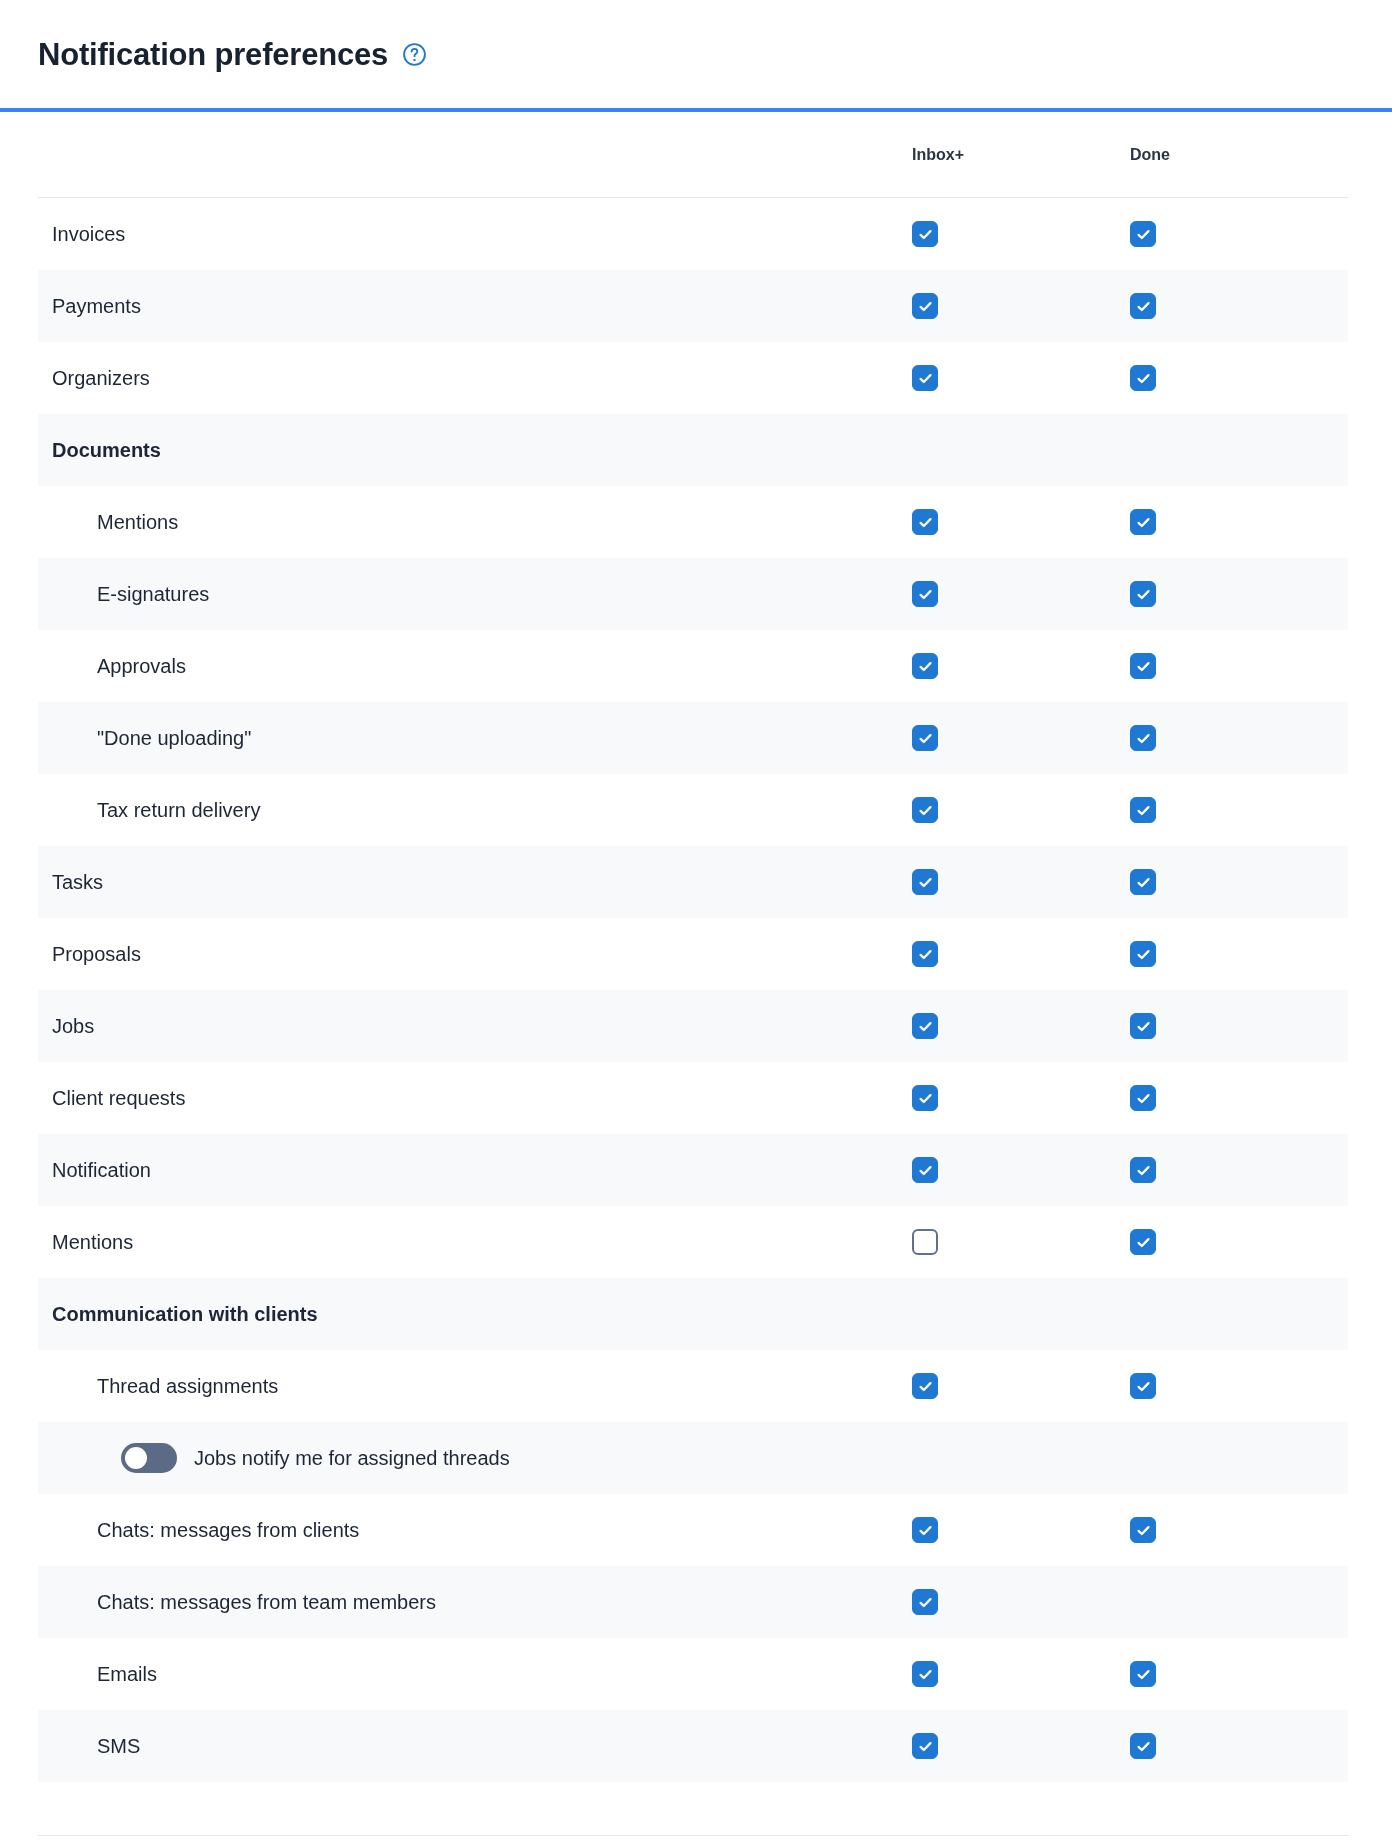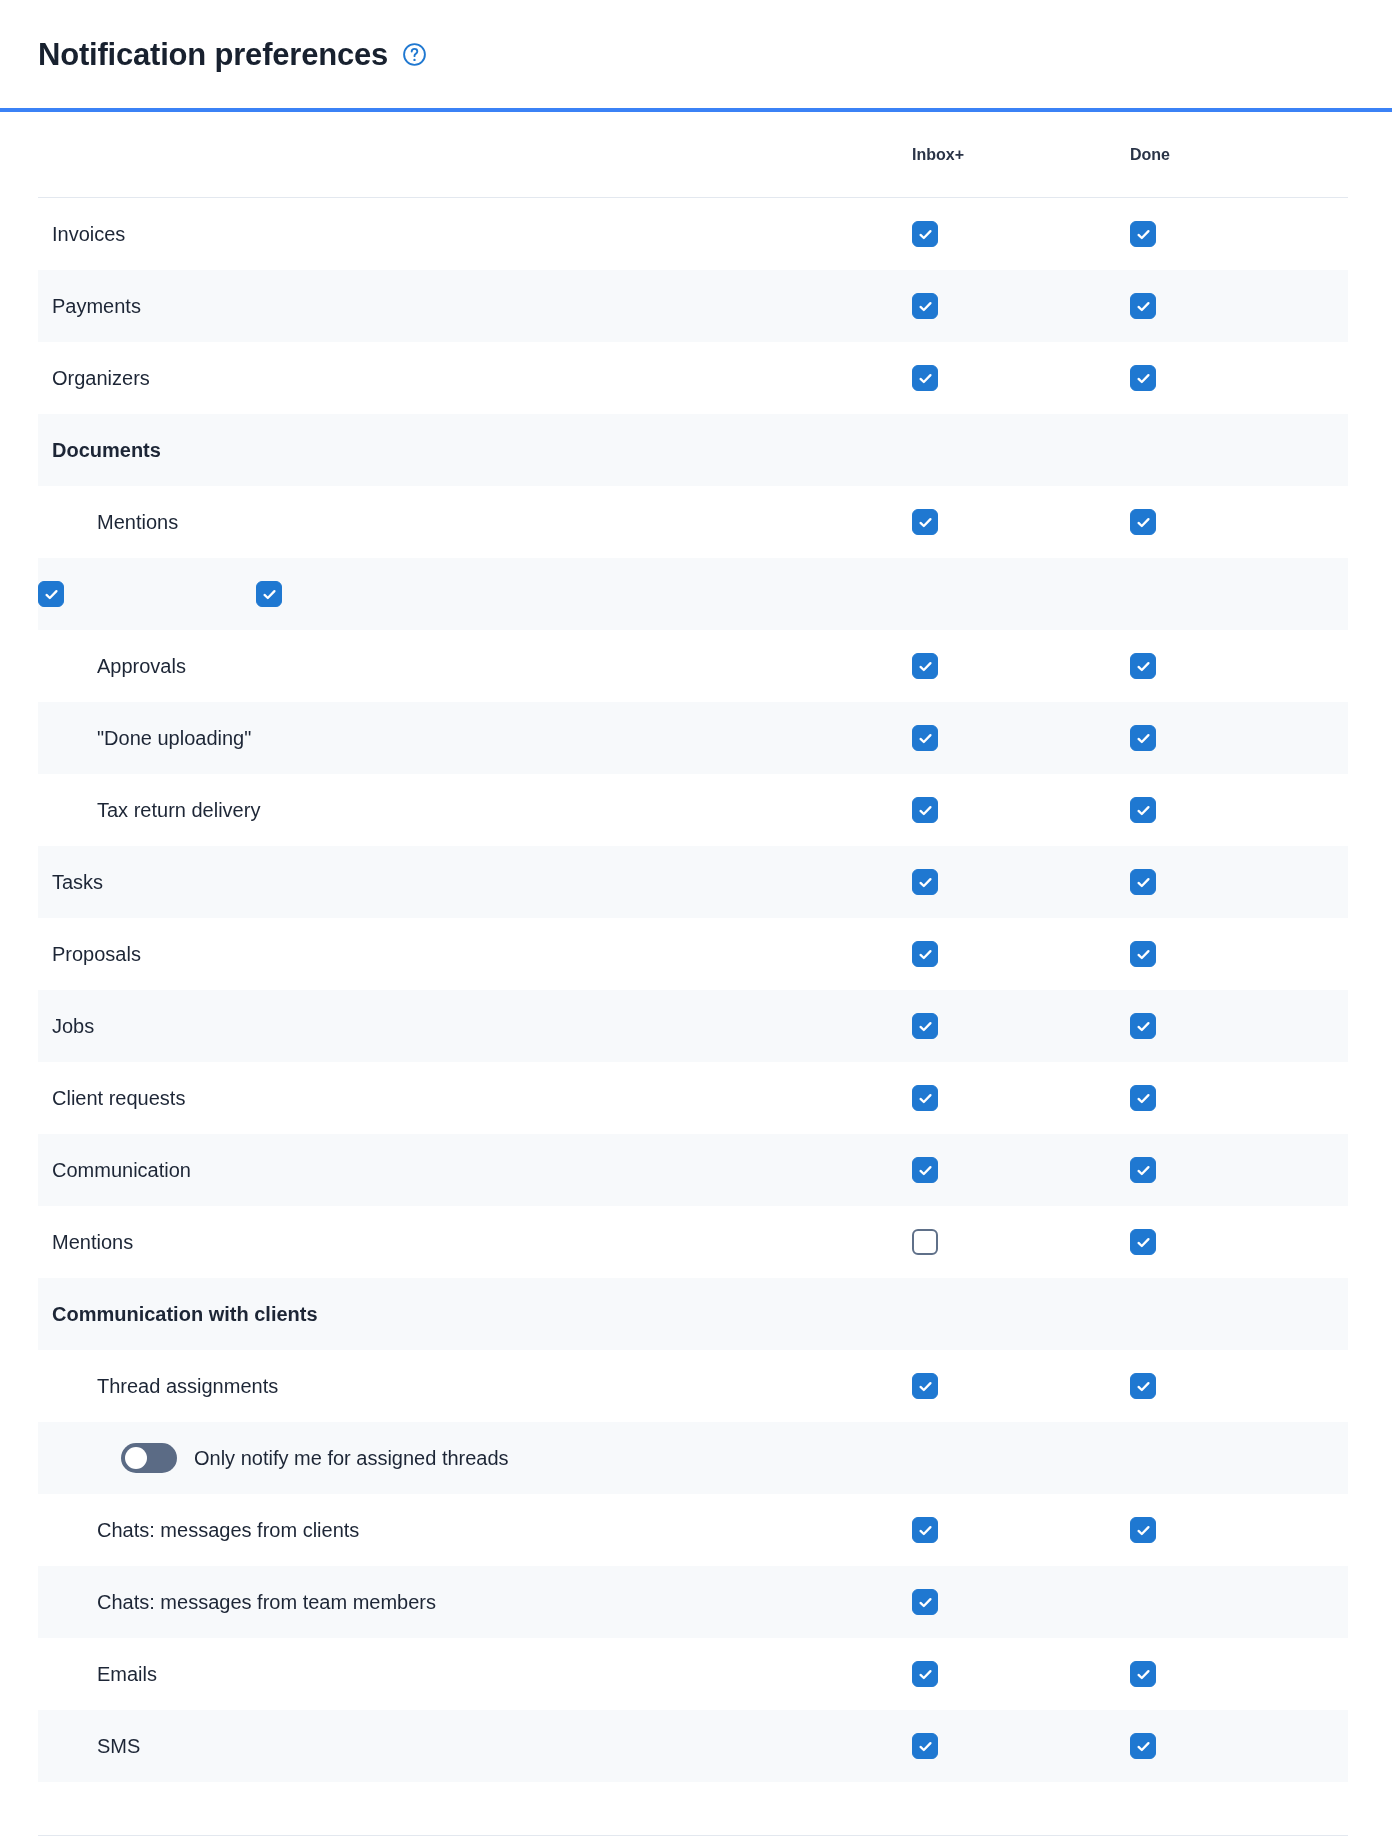--- a/index.html
+++ b/index.html
@@ -246,20 +246,21 @@
           </div>
           <div class="cell">
             <span class="cbx checked">
               <svg width="17" height="17" viewBox="0 0 24 24" fill="none">
                 <path d="M5 12.6 L9.6 17 L19 7.2" stroke="#ffffff" stroke-width="3.2" stroke-linecap="round" stroke-linejoin="round"></path>
               </svg>
             </span>
           </div>
         </div>
         <div class="pref-row striped">
+          <div class="row-label indent">E-signatures</div>
           <div class="cell">
             <span class="cbx checked">
               <svg width="17" height="17" viewBox="0 0 24 24" fill="none">
                 <path d="M5 12.6 L9.6 17 L19 7.2" stroke="#ffffff" stroke-width="3.2" stroke-linecap="round" stroke-linejoin="round"></path>
               </svg>
             </span>
           </div>
           <div class="cell">
             <span class="cbx checked">
               <svg width="17" height="17" viewBox="0 0 24 24" fill="none">
@@ -381,21 +382,21 @@
           </div>
           <div class="cell">
             <span class="cbx checked">
               <svg width="17" height="17" viewBox="0 0 24 24" fill="none">
                 <path d="M5 12.6 L9.6 17 L19 7.2" stroke="#ffffff" stroke-width="3.2" stroke-linecap="round" stroke-linejoin="round"></path>
               </svg>
             </span>
           </div>
         </div>
         <div class="pref-row striped">
-          <div class="row-label">Communication</div>
+          <div class="row-label">Notification</div>
           <div class="cell">
             <span class="cbx checked">
               <svg width="17" height="17" viewBox="0 0 24 24" fill="none">
                 <path d="M5 12.6 L9.6 17 L19 7.2" stroke="#ffffff" stroke-width="3.2" stroke-linecap="round" stroke-linejoin="round"></path>
               </svg>
             </span>
           </div>
           <div class="cell">
             <span class="cbx checked">
               <svg width="17" height="17" viewBox="0 0 24 24" fill="none">
@@ -437,21 +438,21 @@
                 <path d="M5 12.6 L9.6 17 L19 7.2" stroke="#ffffff" stroke-width="3.2" stroke-linecap="round" stroke-linejoin="round"></path>
               </svg>
             </span>
           </div>
         </div>
         <div class="pref-row striped">
           <div class="toggle-wrap">
             <span class="toggle">
               <span class="knob"></span>
             </span>
-            <span class="toggle-label">Only notify me for assigned threads</span>
+            <span class="toggle-label">Jobs notify me for assigned threads</span>
           </div>
           <div class="cell"></div>
           <div class="cell"></div>
         </div>
         <div class="pref-row">
           <div class="row-label indent">Chats: messages from clients</div>
           <div class="cell">
             <span class="cbx checked">
               <svg width="17" height="17" viewBox="0 0 24 24" fill="none">
                 <path d="M5 12.6 L9.6 17 L19 7.2" stroke="#ffffff" stroke-width="3.2" stroke-linecap="round" stroke-linejoin="round"></path>

